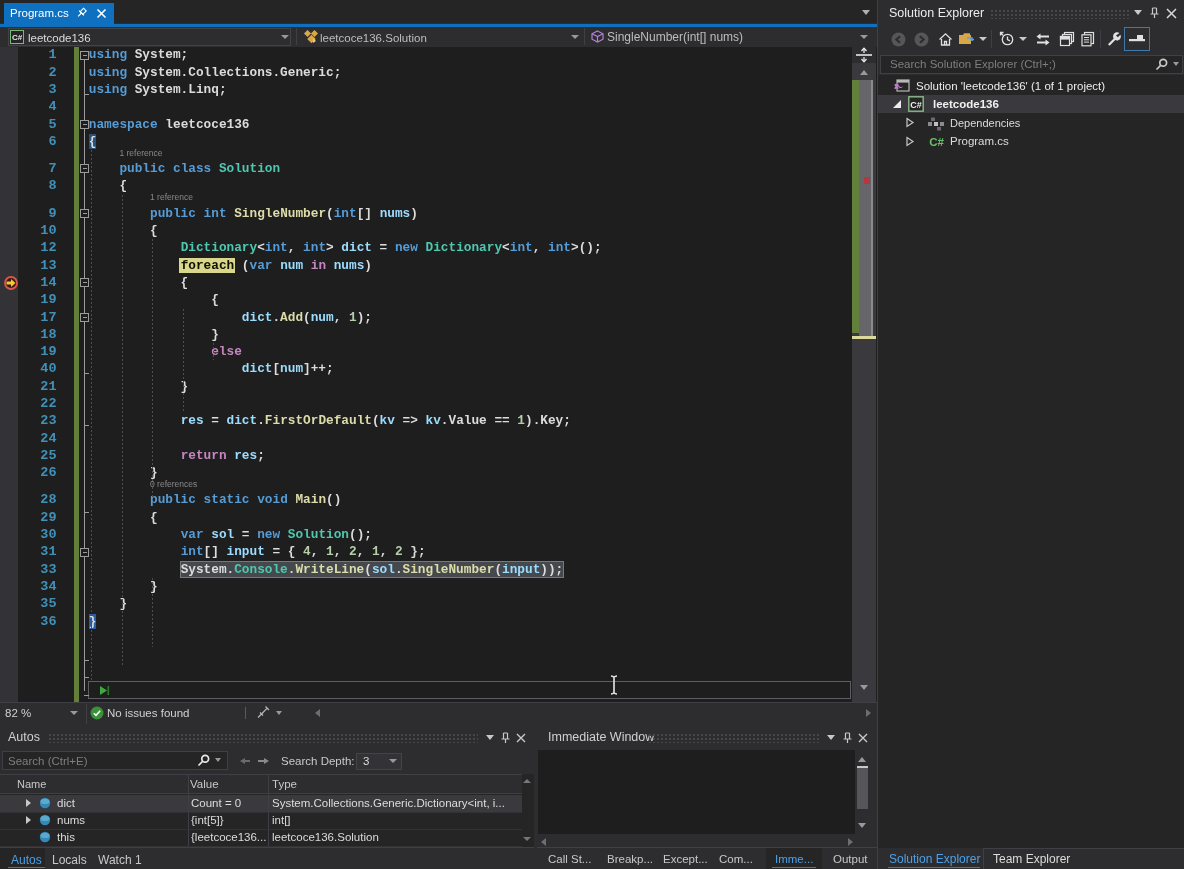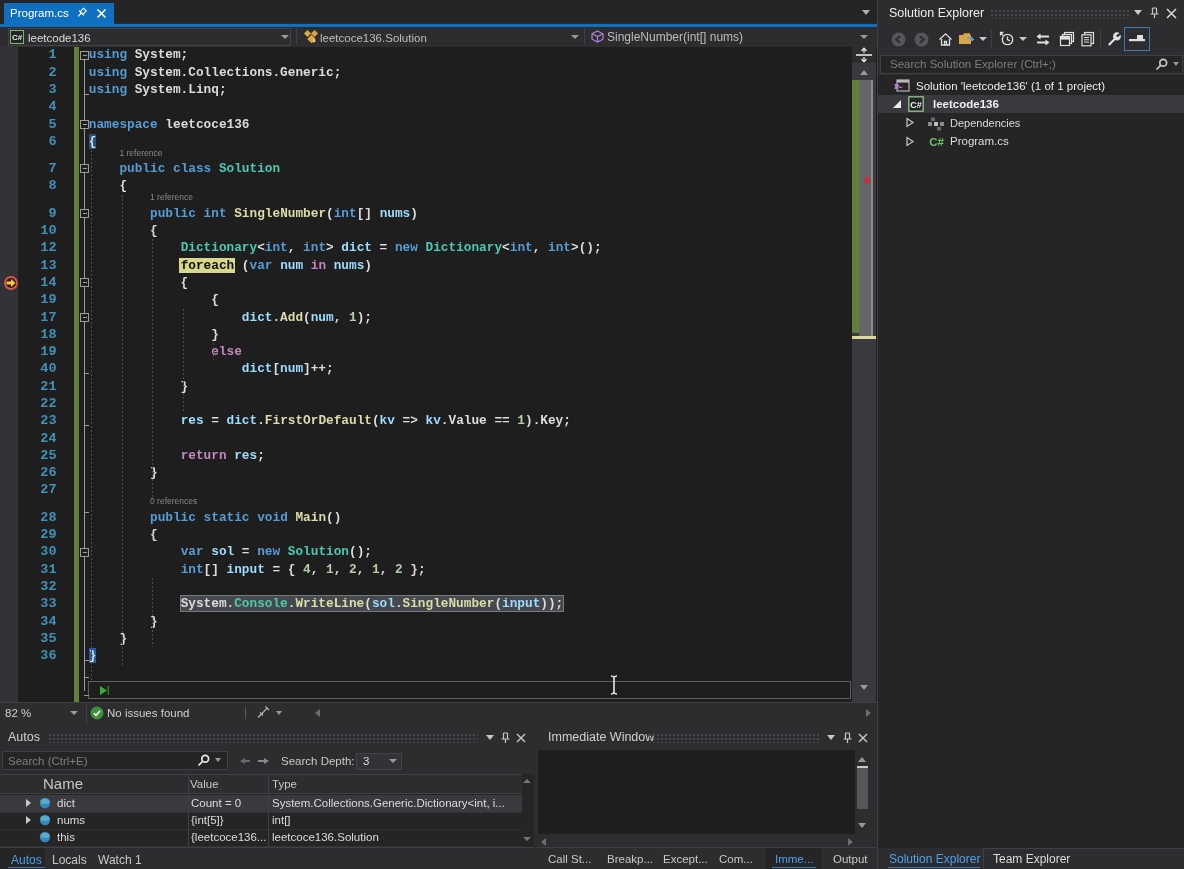--- a/index.html
+++ b/index.html
@@ -157,46 +157,38 @@
       <span class="cd"></span>
     </div>
     <div class="row" style="height:17.3px;line-height:17.3px">
       <span class="ln">25</span>
       <span class="cd">            <ct>return</ct> <v>res</v>;</span>
     </div>
     <div class="row" style="height:17.3px;line-height:17.3px">
       <span class="ln">26</span>
       <span class="cd">        }</span>
     </div>
-    <div class="row" style="height:17.3px;line-height:17.3px">
-      <span class="ln">27</span>
-      <span class="cd"></span>
-    </div>
     <div class="row" style="height:10px">
       <span class="cl" style="left:150.01px;top:-1.5px">0 references</span>
     </div>
     <div class="row" style="height:17.3px;line-height:17.3px">
       <span class="ln">28</span>
       <span class="cd">        <k>public</k> <k>static</k> <k>void</k> <m>Main</m>()</span>
     </div>
     <div class="row" style="height:17.3px;line-height:17.3px">
       <span class="ln">29</span>
       <span class="cd">        {</span>
     </div>
     <div class="row" style="height:17.3px;line-height:17.3px">
       <span class="ln">30</span>
       <span class="cd">            <k>var</k> <v>sol</v> = <k>new</k> <t>Solution</t>();</span>
     </div>
     <div class="row" style="height:17.3px;line-height:17.3px">
       <span class="ln">31</span>
       <span class="cd">            <k>int</k>[] <v>input</v> = { <nb>4</nb>, <nb>1</nb>, <nb>2</nb>, <nb>1</nb>, <nb>2</nb> };</span>
-    </div>
-    <div class="row" style="height:17.3px;line-height:17.3px">
-      <span class="ln">32</span>
-      <span class="cd"></span>
     </div>
     <div class="row" style="height:17.3px;line-height:17.3px">
       <span class="ln">33</span>
       <span class="cd">            <hl>System.<t>Console</t>.<m>WriteLine</m>(<v>sol</v>.<m>SingleNumber</m>(<v>input</v>));</hl></span>
     </div>
     <div class="row" style="height:17.3px;line-height:17.3px">
       <span class="ln">34</span>
       <span class="cd">        }</span>
     </div>
     <div class="row" style="height:17.3px;line-height:17.3px">
@@ -325,21 +317,21 @@
 <div class="a" style="left:258px;top:756.5px">
     <div class="a" style="left:0;top:3.5px;width:6px;height:2px;background:#8a8a8e"></div>
     <div class="a" style="border-top:3.5px solid transparent;border-bottom:3.5px solid transparent;border-left:5px solid #8a8a8e;width:0;height:0;left:6px;top:1px"></div>
   </div>
 <div class="a" style="left:281px;top:753.5px;width:90px;height:14px;color:#c8c8c8;font-size:11.5px;line-height:14px">Search Depth:</div>
 <div class="a" style="left:356px;top:752.5px;width:46px;height:17px;background:#333337;border:1px solid #434346"></div>
 <div class="a" style="left:363px;top:754px;width:20px;height:14px;color:#dcdcdc;font-size:11.5px;line-height:14px">3</div>
 <div class="a" style="left:389px;top:758.5px;border-left:4px solid transparent;border-right:4px solid transparent;border-top:4.5px solid #999;width:0;height:0"></div>
 <div class="a" style="left:0px;top:774px;width:534px;height:72.5px;background:#252526"></div>
 <div class="a" style="left:0px;top:774px;width:522px;height:20px;background:#2d2d30;border-top:1px solid #3f3f46;border-bottom:1px solid #3f3f46"></div>
-<div class="a" style="left:43px;top:777px;width:60px;height:14px;color:#c8c8c8;font-size:15px;line-height:14px">Name</div>
+<div class="a" style="left:17px;top:777px;width:60px;height:14px;color:#c8c8c8;font-size:11px;line-height:14px">Name</div>
 <div class="a" style="left:190px;top:777px;width:60px;height:14px;color:#c8c8c8;font-size:11.5px;line-height:14px">Value</div>
 <div class="a" style="left:272px;top:777px;width:60px;height:14px;color:#c8c8c8;font-size:11.5px;line-height:14px">Type</div>
 <div class="a" style="left:0px;top:794.5px;width:522px;height:17px;background:#3a3a3e"></div>
 <div class="a" style="left:187.5px;top:774px;width:1px;height:71.5px;background:#3f3f46"></div>
 <div class="a" style="left:267.5px;top:774px;width:1px;height:71.5px;background:#3f3f46"></div>
 <div class="a" style="left:0px;top:811.5px;width:522px;height:1px;background:#323236"></div>
 <div class="a" style="left:0px;top:828.5px;width:522px;height:1px;background:#323236"></div>
 <div class="a" style="left:0px;top:845.5px;width:522px;height:1px;background:#323236"></div>
 <div class="a" style="left:26px;top:799px;border-top:4px solid transparent;border-bottom:4px solid transparent;border-left:5px solid #c8c8c8;width:0;height:0"></div>
 <svg class="a" style="left:38.5px;top:797px" width="12" height="12" viewBox="0 0 12 12">

